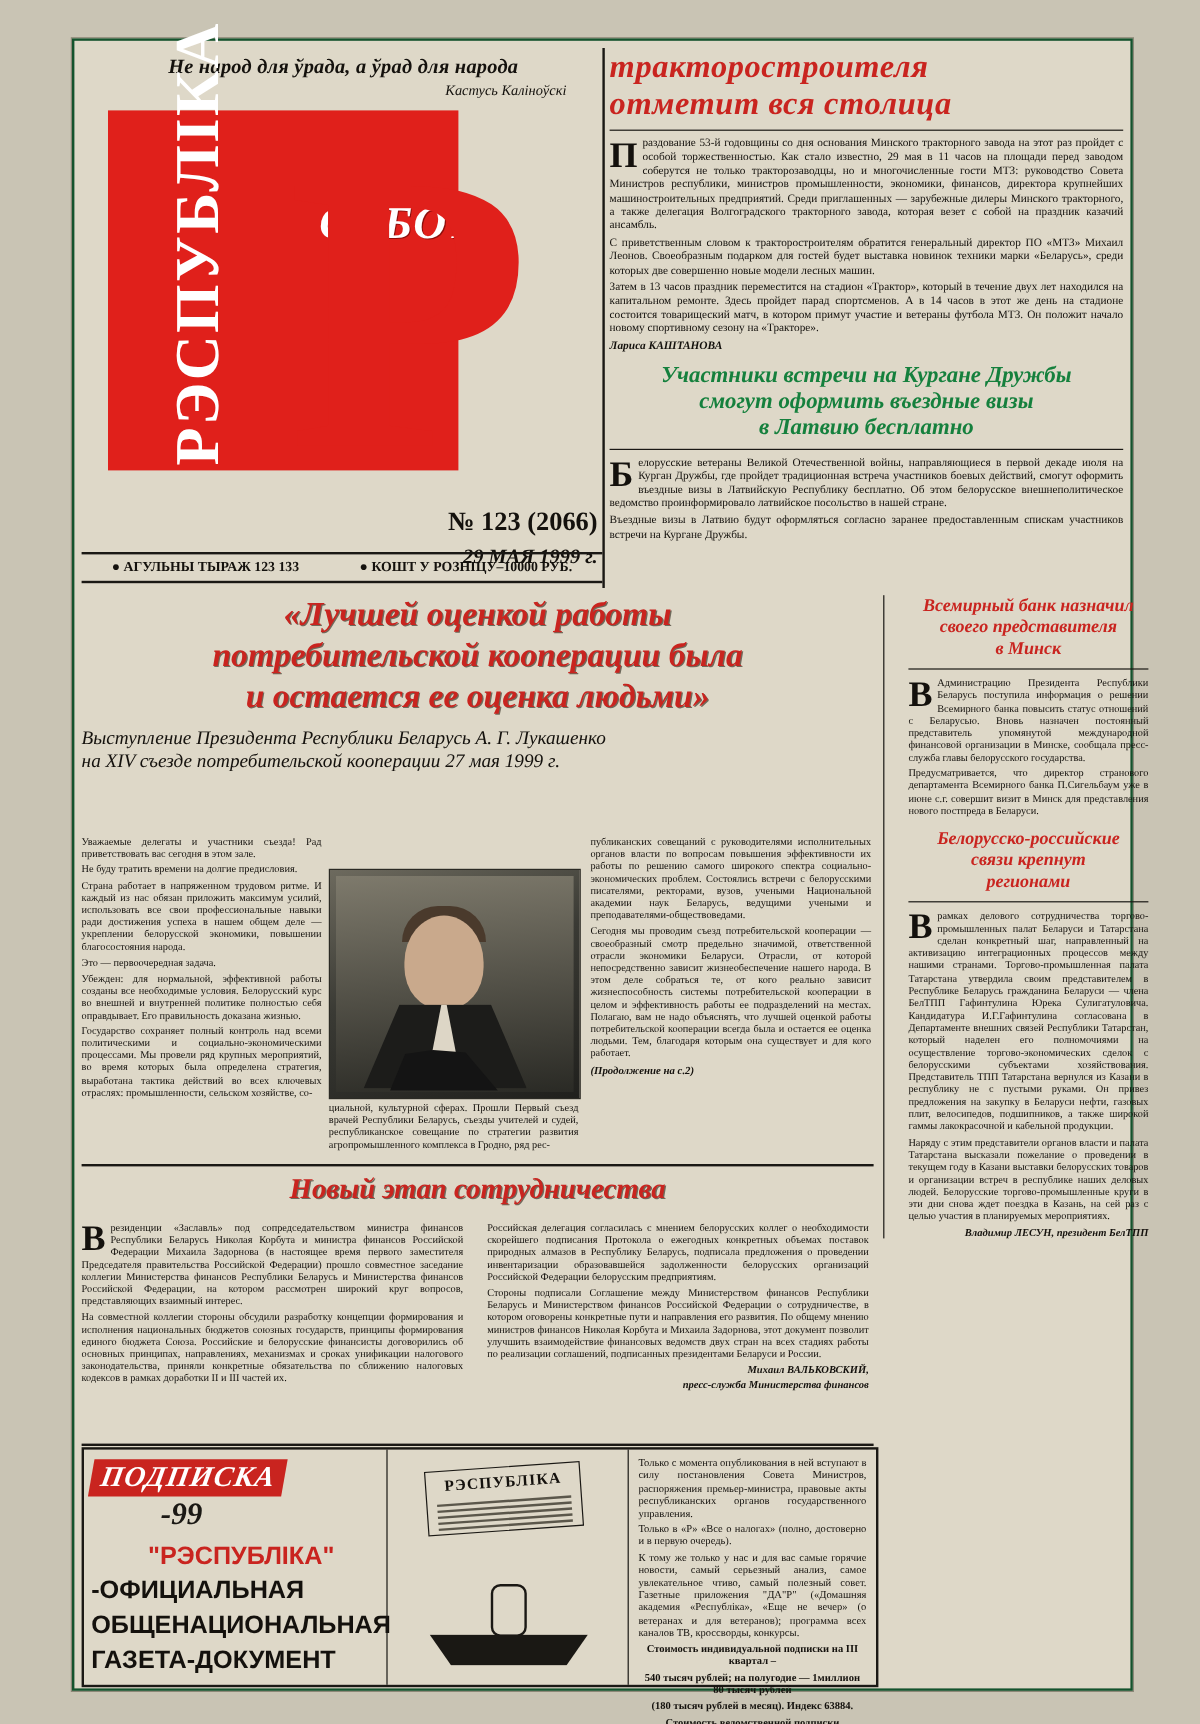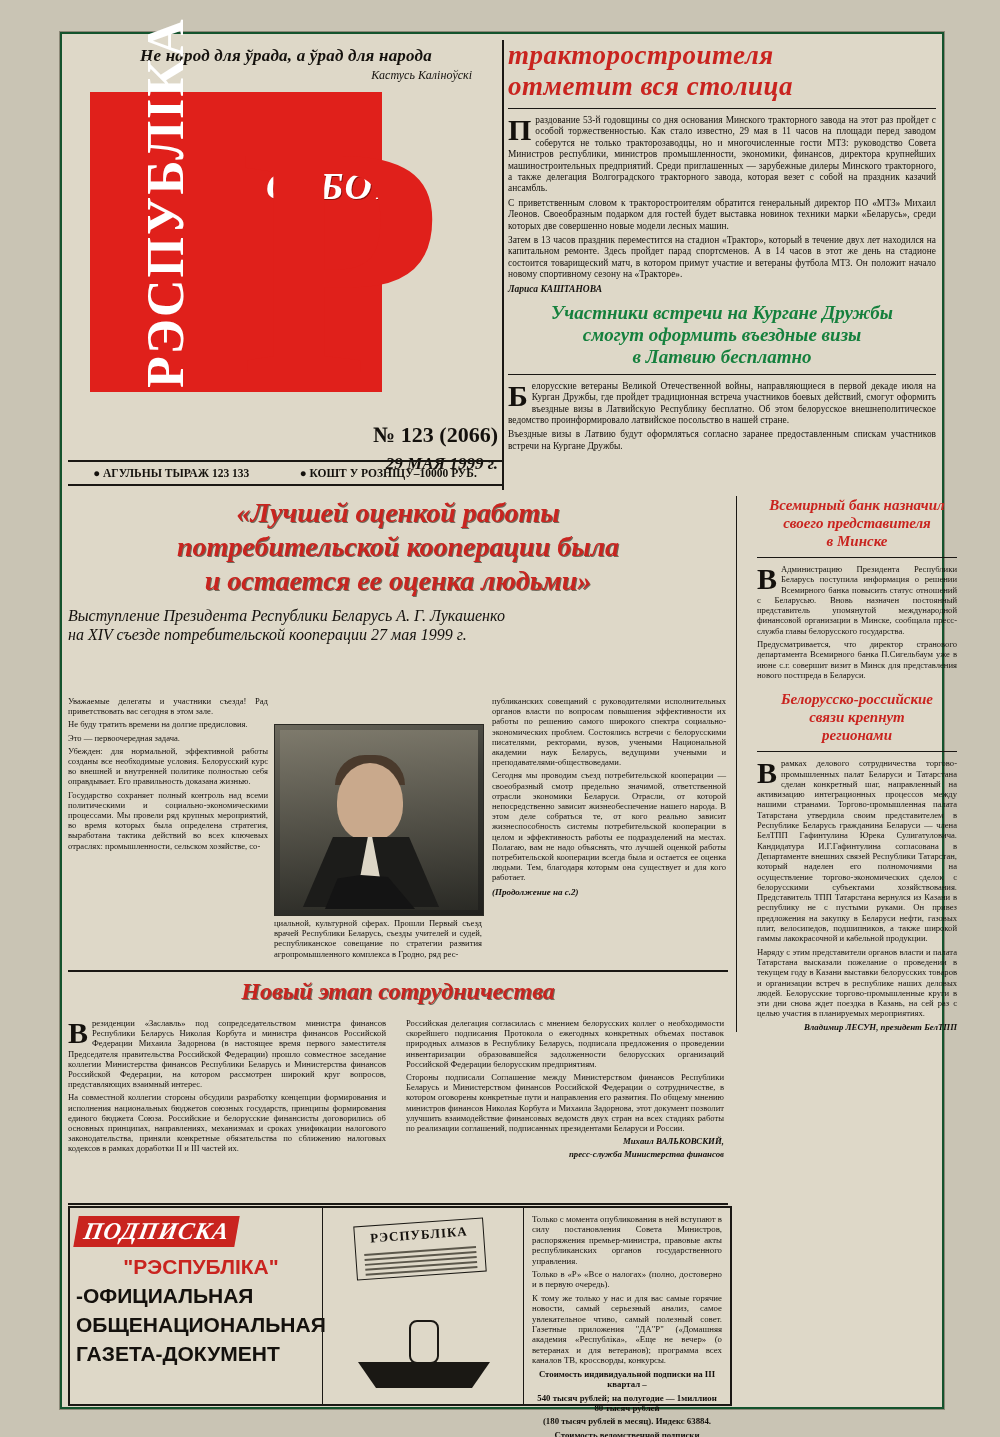--- a/index.html
+++ b/index.html
@@ -193,20 +193,21 @@
     <div class="subhead">
       <div>Выступление Президента Республики Беларусь А. Г. Лукашенко</div>
       <div>на XIV съезде потребительской кооперации 27 мая 1999 г.</div>
     </div>
   </div>
 
   <div class="cols3">
     <div class="c3" style="left:0">
       <p>Уважаемые делегаты и участники съезда! Рад приветствовать вас сегодня в этом зале.</p>
       <p>Не буду тратить времени на долгие предисловия.</p>
+      <p>Страна работает в напряженном трудовом ритме. И каждый из нас обязан приложить максимум усилий, использовать все свои профессиональные навыки ради достижения успеха в нашем общем деле — укреплении белорусской экономики, повышении благосостояния народа.</p>
       <p>Это — первоочередная задача.</p>
       <p>Убежден: для нормальной, эффективной работы созданы все необходимые условия. Белорусский курс во внешней и внутренней политике полностью себя оправдывает. Его правильность доказана жизнью.</p>
       <p>Государство сохраняет полный контроль над всеми политическими и социально-экономическими процессами. Мы провели ряд крупных мероприятий, во время которых была определена стратегия, выработана тактика действий во всех ключевых отраслях: промышленности, сельском хозяйстве, со-</p>
     </div>
 
     <div class="photo">
       <div class="frame"></div>
       <div class="hair"></div>
       <div class="face"></div>
       <div class="suit"></div>
@@ -222,21 +223,21 @@
       <p>публиканских совещаний с руководителями исполнительных органов власти по вопросам повышения эффективности их работы по решению самого широкого спектра социально-экономических проблем. Состоялись встречи с белорусскими писателями, ректорами, вузов, учеными Национальной академии наук Беларусь, ведущими учеными и преподавателями-обществоведами.</p>
       <p>Сегодня мы проводим съезд потребительской кооперации — своеобразный смотр предельно значимой, ответственной отрасли экономики Беларуси. Отрасли, от которой непосредственно зависит жизнеобеспечение нашего народа. В этом деле собраться те, от кого реально зависит жизнеспособность системы потребительской кооперации в целом и эффективность работы ее подразделений на местах. Полагаю, вам не надо объяснять, что лучшей оценкой работы потребительской кооперации всегда была и остается ее оценка людьми. Тем, благодаря которым она существует и для кого работает.</p>
       <div class="contin">(Продолжение на с.2)</div>
     </div>
   </div>
 
   <div class="sidebar">
     <div class="sbhead">
       <div>Всемирный банк назначил</div>
       <div>своего представителя</div>
-      <div>в Минске</div>
+      <div>в Минск</div>
     </div>
     <div class="sbrule"></div>
     <div class="sb">
       <p><span class="dropcap">В</span><span>Администрацию Президента Республики Беларусь поступила информация о решении Всемирного банка повысить статус отношений с Беларусью. Вновь назначен постоянный представитель упомянутой международной финансовой организации в Минске, сообщала пресс-служба главы белорусского государства.</span></p>
       <p>Предусматривается, что директор странового департамента Всемирного банка П.Сигельбаум уже в июне с.г. совершит визит в Минск для представления нового постпреда в Беларуси.</p>
     </div>
 
     <div class="sbhead" style="margin-top:10px">
       <div>Белорусско-российские</div>
       <div>связи крепнут</div>
@@ -260,20 +261,21 @@
       <p>Российская делегация согласилась с мнением белорусских коллег о необходимости скорейшего подписания Протокола о ежегодных конкретных объемах поставок природных алмазов в Республику Беларусь, подписала предложения о проведении инвентаризации образовавшейся задолженности белорусских организаций Российской Федерации белорусским предприятиям.</p>
       <p>Стороны подписали Соглашение между Министерством финансов Республики Беларусь и Министерством финансов Российской Федерации о сотрудничестве, в котором оговорены конкретные пути и направления его развития. По общему мнению министров финансов Николая Корбута и Михаила Задорнова, этот документ позволит улучшить взаимодействие финансовых ведомств двух стран на всех стадиях работы по реализации соглашений, подписанных президентами Беларуси и России.</p>
       <div class="sig">Михаил ВАЛЬКОВСКИЙ,</div>
       <div class="sig">пресс-служба Министерства финансов</div>
     </div>
   </div>
 
   <div class="ad">
     <div class="adleft">
       <div class="podpiska">ПОДПИСКА</div>
+      <div class="pod99">-99</div>
       <div class="adred">"РЭСПУБЛІКА"</div>
       <div class="adblack">-ОФИЦИАЛЬНАЯ</div>
       <div class="adblack">ОБЩЕНАЦИОНАЛЬНАЯ</div>
       <div class="adblack">ГАЗЕТА-ДОКУМЕНТ</div>
     </div>
 
     <div class="adart">
       <div class="nl">
         <b>РЭСПУБЛІКА</b>
         <div class="lines">

